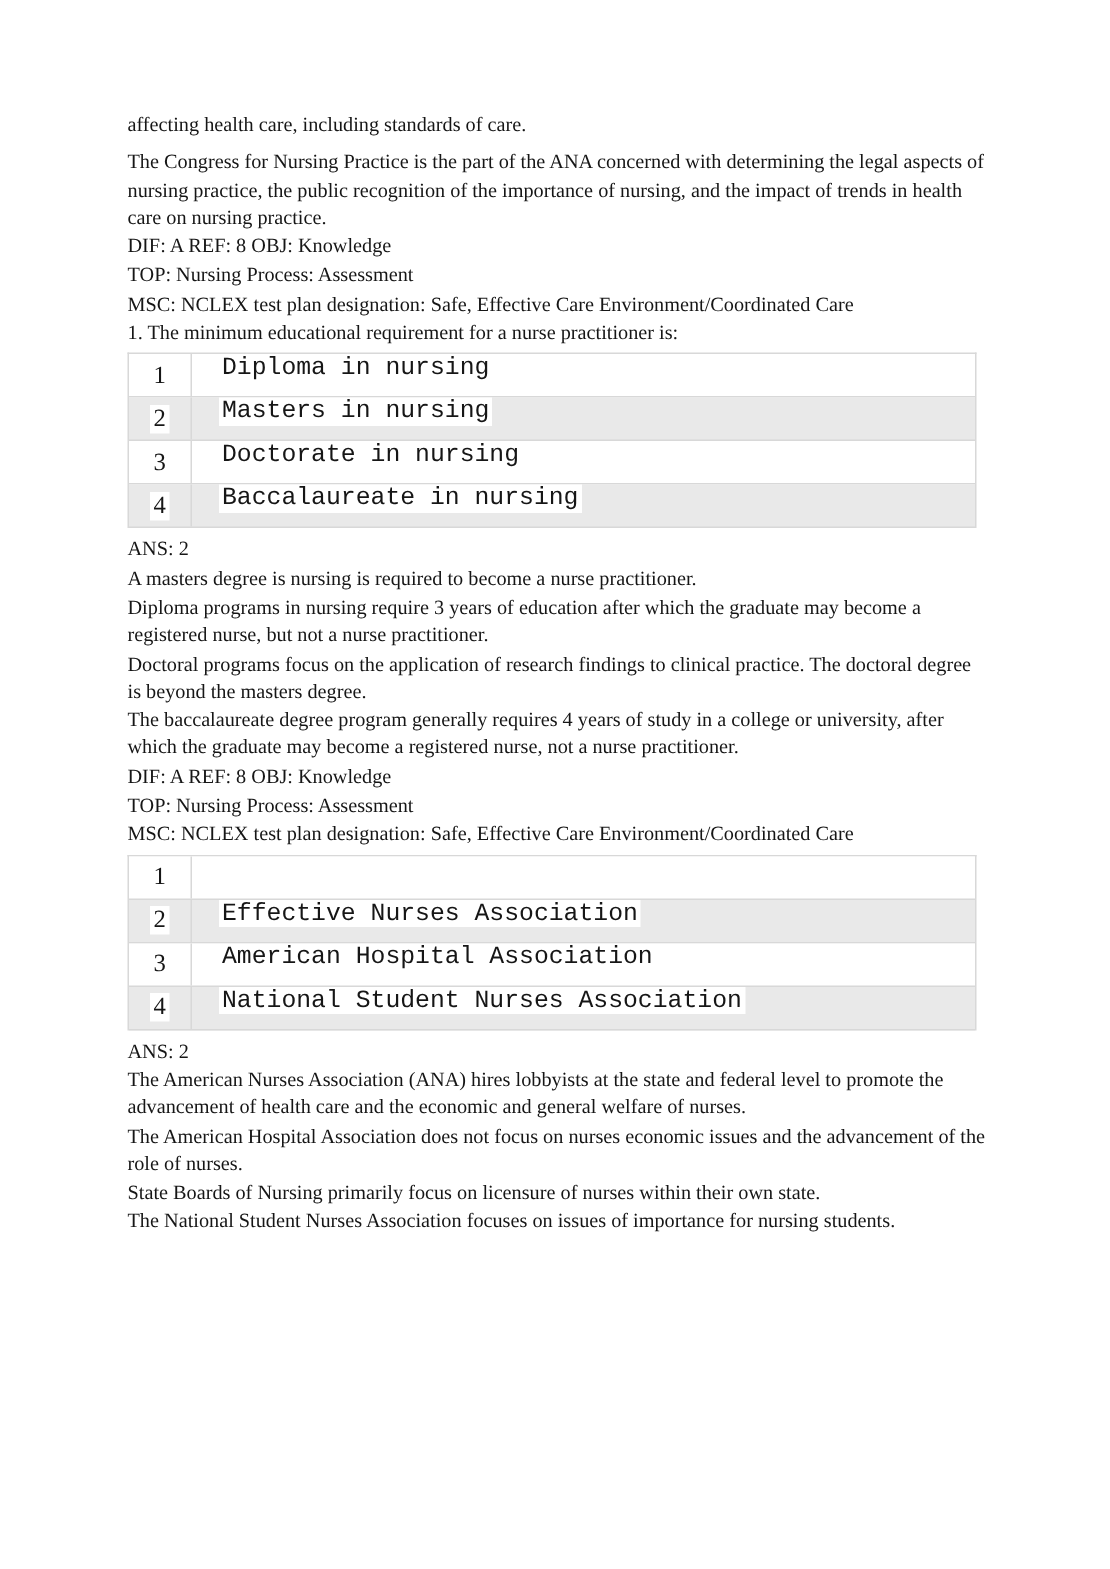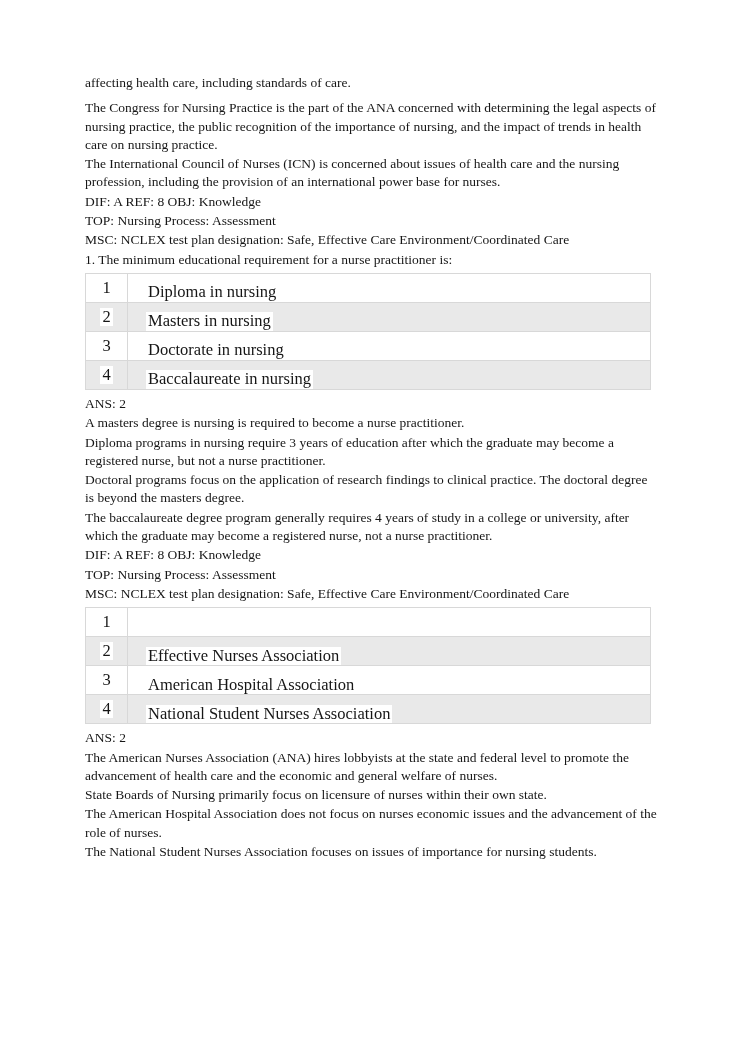--- a/index.html
+++ b/index.html
@@ -43,22 +43,23 @@
   .opt-num {
     width: 41px;
     flex: 0 0 41px;
     border-right: 1px solid #d8d8d8;
     display: flex;
     align-items: center;
     justify-content: center;
   }
   .opt-label {
     display: flex;
-    align-items: flex-end;
+    align-items: flex-start;
     padding-left: 18px;
+    font-family: Liberation Mono, monospace;
   }
   .hl { padding: 1px 2px; }
   .shaded .hl { background: #ffffff; }
 
   
   .footer-bar {
     position: absolute;
     left: 34px;
     top: 1036px;
     width: 682px;
@@ -75,21 +76,20 @@
   }
 </style>
 </head>
 <body>
 
 <div class="viewport">
   <div class="content">
 
     <p class="gap-after">affecting health care, including standards of care.</p>
     <p>The Congress for Nursing Practice is the part of the ANA concerned with determining the legal aspects of nursing practice, the public recognition of the importance of nursing, and the impact of trends in health care on nursing practice.</p>
-    <p>The International Council of Nurses (ICN) is concerned about issues of health care and the nursing profession, including the provision of an international power base for nurses.</p>
     <p>DIF: A REF: 8 OBJ: Knowledge</p>
     <p>TOP: Nursing Process: Assessment</p>
     <p>MSC: NCLEX test plan designation: Safe, Effective Care Environment/Coordinated Care</p>
 
     <p>1. The minimum educational requirement for a nurse practitioner is:</p>
 
     <div class="options-table">
       <div class="opt-row">
         <div class="opt-num">
             <span class="hl">1</span>
@@ -161,21 +161,21 @@
             <span class="hl">4</span>
           </div>
         <div class="opt-label">
             <span class="hl">National Student Nurses Association</span>
           </div>
       </div>
     </div>
 
     <p>ANS: 2</p>
     <p>The American Nurses Association (ANA) hires lobbyists at the state and federal level to promote the advancement of health care and the economic and general welfare of nurses.</p>
+    <p>The American Hospital Association does not focus on nurses economic issues and the advancement of the role of nurses.</p>
     <p>State Boards of Nursing primarily focus on licensure of nurses within their own state.</p>
-    <p>The American Hospital Association does not focus on nurses economic issues and the advancement of the role of nurses.</p>
     <p>The National Student Nurses Association focuses on issues of importance for nursing students.</p>
 
   </div>
 
   <div class="footer-bar"></div>
   <div class="page-indicator">3 / 4</div>
 </div>
 
 </body></html>

